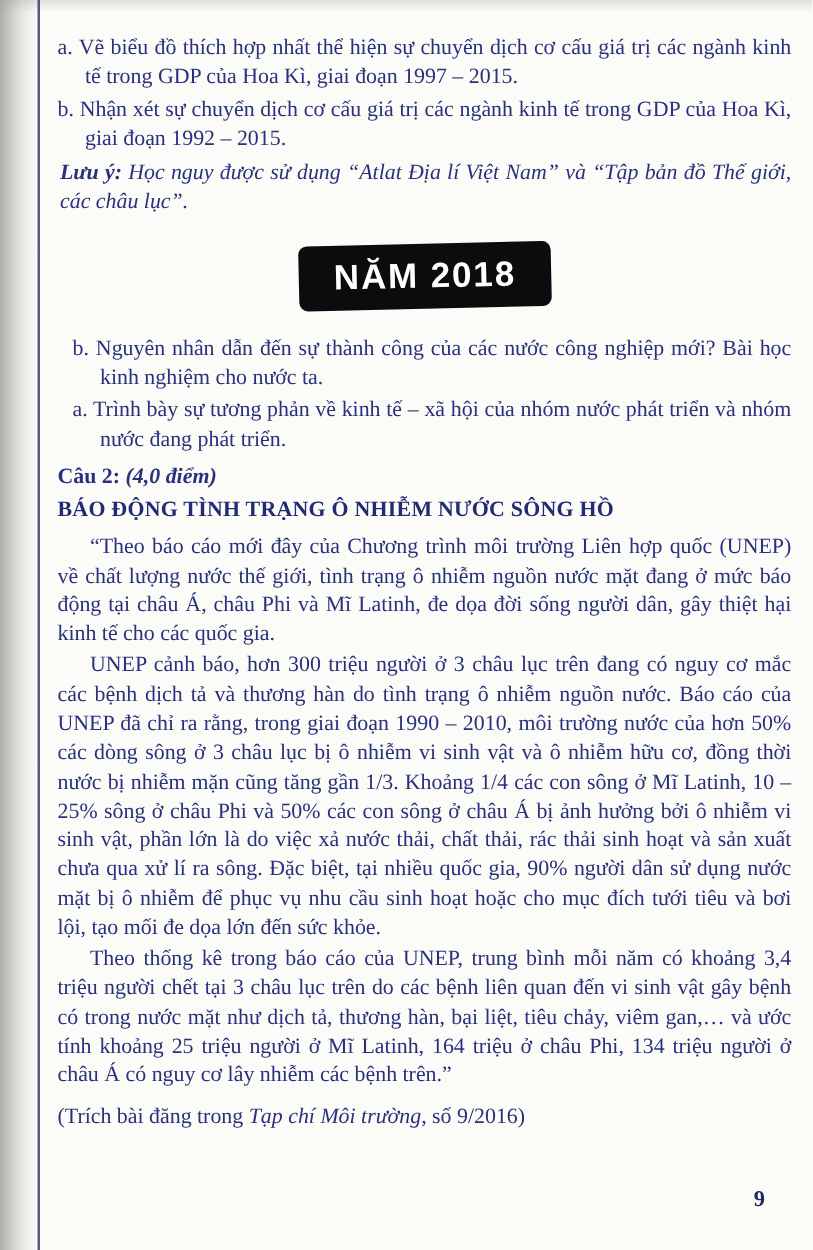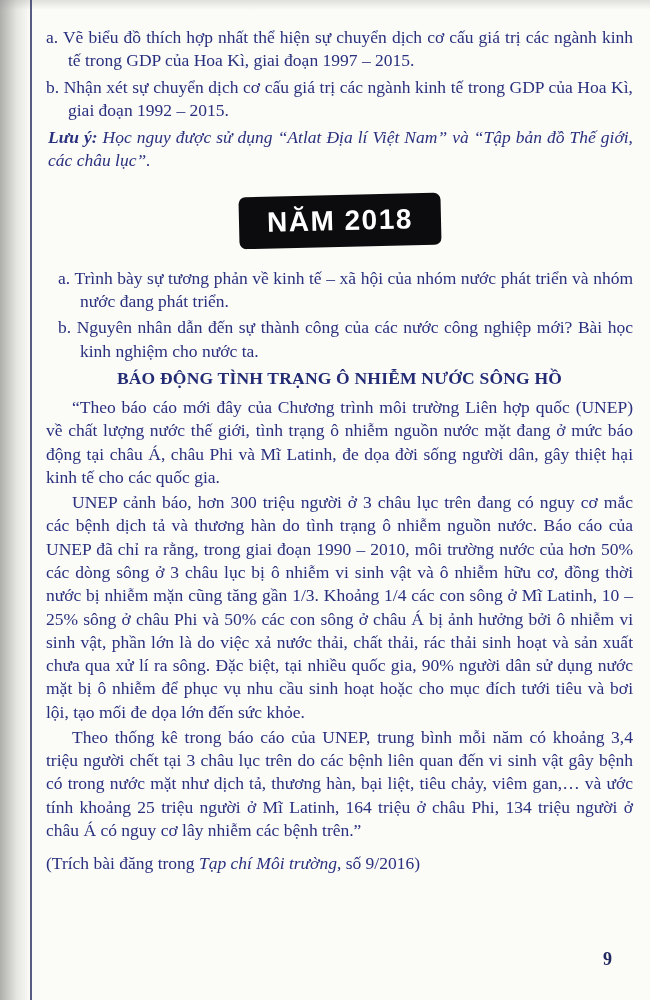--- a/index.html
+++ b/index.html
@@ -47,21 +47,21 @@
     font-weight:bold;font-size:28px;letter-spacing:1.5px;
     padding:7px 28px 8px 28px;border-radius:7px;
     transform:rotate(-1.3deg);
   }
   .q-head{
     font-weight:bold;margin:6px 0 3px 0;
   }
   .q-head .pts{font-style:italic;}
   .q-items{margin-left:12px;}
   .article-title{
-    font-weight:bold;text-align:center;margin:4px 0 6px 0;
+    font-weight:bold;text-align:left;margin:4px 0 6px 0;
     font-size:17.5px;letter-spacing:.2px;color:#232b74;
   }
   .para{
     text-align:justify;text-indent:26px;margin:0 0 2px 0;
   }
   .source{
     margin-top:10px;padding-right:4px;
   }
   .source .it{font-style:italic;}
   .page-number{
@@ -83,24 +83,25 @@
   <div class="hang"><span class="lbl">b.</span> <span>Nhận xét sự chuyển dịch cơ cấu giá trị các ngành kinh tế trong GDP của Hoa Kì, giai đoạn 1992 – 2015.</span></div>
 
   <div class="note"><span class="note-lbl">Lưu ý:</span><span> Học nguy được sử dụng “Atlat Địa lí Việt Nam” và “Tập bản đồ Thế giới, các châu lục”.</span></div>
 
   <div class="banner-wrap">
     <span class="banner">NĂM 2018</span>
   </div>
 
 
   <div class="q-items">
+    <div class="hang"><span class="lbl">b.</span> <span>Nguyên nhân dẫn đến sự thành công của các nước công nghiệp mới? Bài học kinh nghiệm cho nước ta.</span></div>
     <div class="hang"><span class="lbl">a.</span> <span>Trình bày sự tương phản về kinh tế – xã hội của nhóm nước phát triển và nhóm nước đang phát triển.</span></div>
-    <div class="hang"><span class="lbl">b.</span> <span>Nguyên nhân dẫn đến sự thành công của các nước công nghiệp mới? Bài học kinh nghiệm cho nước ta.</span></div>
   </div>
 
+  <div class="q-head"><span>Câu 2:</span><span class="pts"> (4,0 điểm)</span></div>
 
   <div class="article-title">BÁO ĐỘNG TÌNH TRẠNG Ô NHIỄM NƯỚC SÔNG HỒ</div>
 
   <p class="para">“Theo báo cáo mới đây của Chương trình môi trường Liên hợp quốc (UNEP) về chất lượng nước thế giới, tình trạng ô nhiễm nguồn nước mặt đang ở mức báo động tại châu Á, châu Phi và Mĩ Latinh, đe dọa đời sống người dân, gây thiệt hại kinh tế cho các quốc gia.</p>
   <p class="para">UNEP cảnh báo, hơn 300 triệu người ở 3 châu lục trên đang có nguy cơ mắc các bệnh dịch tả và thương hàn do tình trạng ô nhiễm nguồn nước. Báo cáo của UNEP đã chỉ ra rằng, trong giai đoạn 1990 – 2010, môi trường nước của hơn 50% các dòng sông ở 3 châu lục bị ô nhiễm vi sinh vật và ô nhiễm hữu cơ, đồng thời nước bị nhiễm mặn cũng tăng gần 1/3. Khoảng 1/4 các con sông ở Mĩ Latinh, 10 – 25% sông ở châu Phi và 50% các con sông ở châu Á bị ảnh hưởng bởi ô nhiễm vi sinh vật, phần lớn là do việc xả nước thải, chất thải, rác thải sinh hoạt và sản xuất chưa qua xử lí ra sông. Đặc biệt, tại nhiều quốc gia, 90% người dân sử dụng nước mặt bị ô nhiễm để phục vụ nhu cầu sinh hoạt hoặc cho mục đích tưới tiêu và bơi lội, tạo mối đe dọa lớn đến sức khỏe.</p>
   <p class="para">Theo thống kê trong báo cáo của UNEP, trung bình mỗi năm có khoảng 3,4 triệu người chết tại 3 châu lục trên do các bệnh liên quan đến vi sinh vật gây bệnh có trong nước mặt như dịch tả, thương hàn, bại liệt, tiêu chảy, viêm gan,… và ước tính khoảng 25 triệu người ở Mĩ Latinh, 164 triệu ở châu Phi, 134 triệu người ở châu Á có nguy cơ lây nhiễm các bệnh trên.”</p>
 
   <div class="source"><span>(Trích bài đăng trong </span><span class="it">Tạp chí Môi trường</span><span>, số 9/2016)</span></div>
 
 </div>

